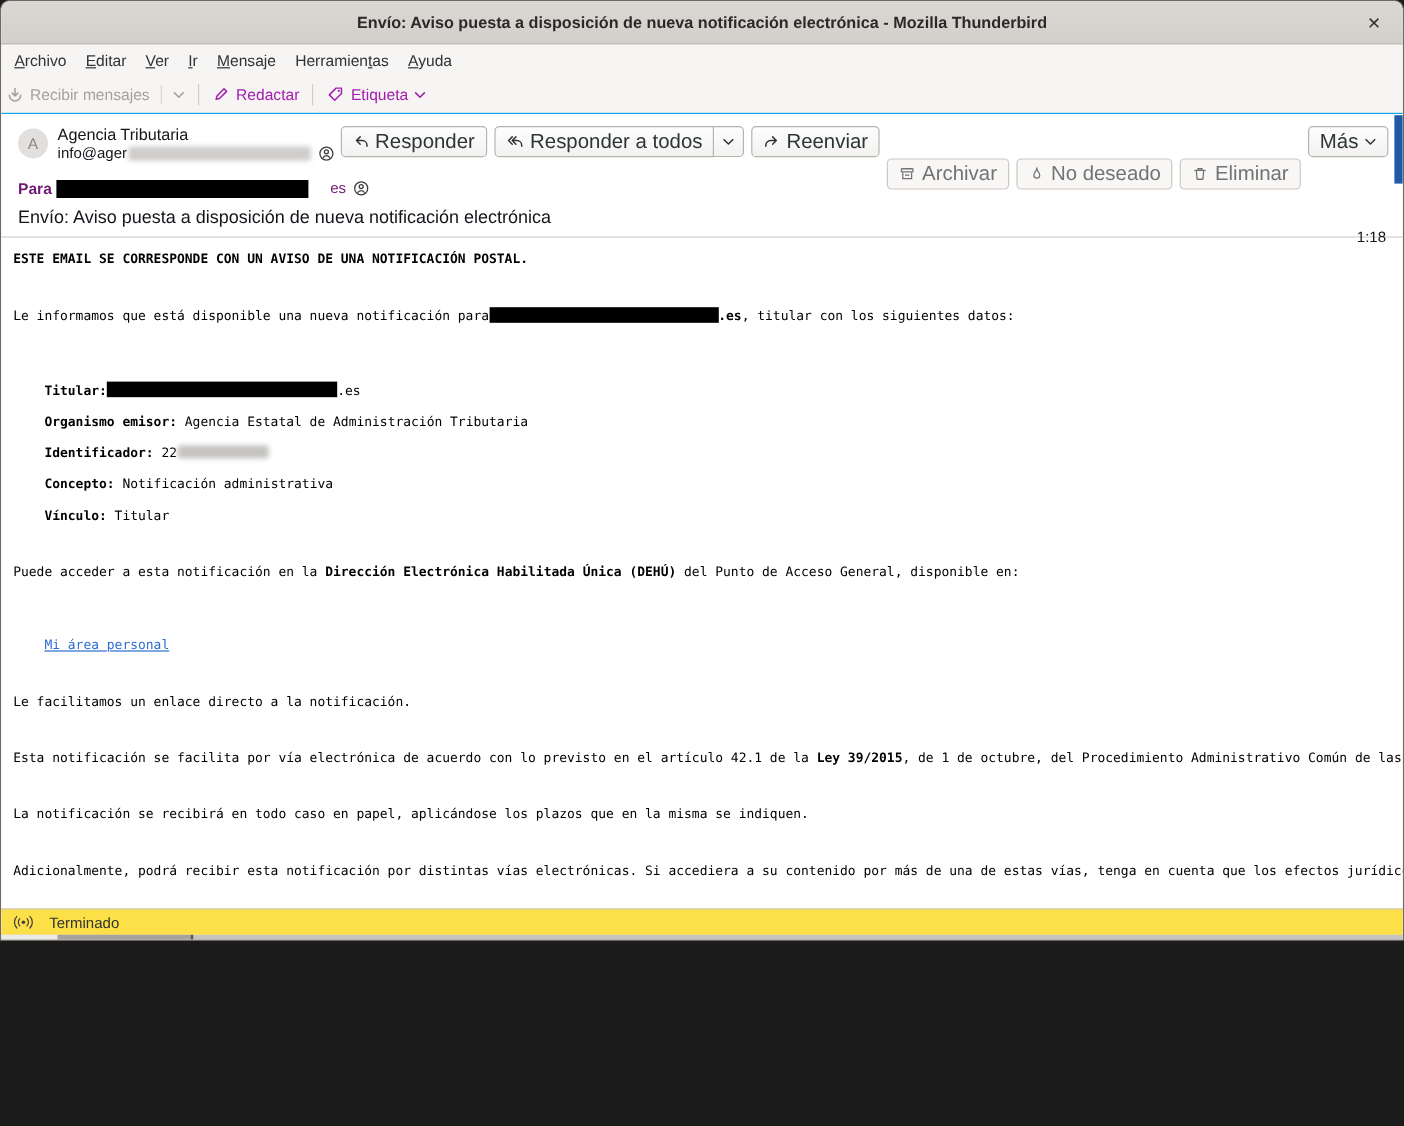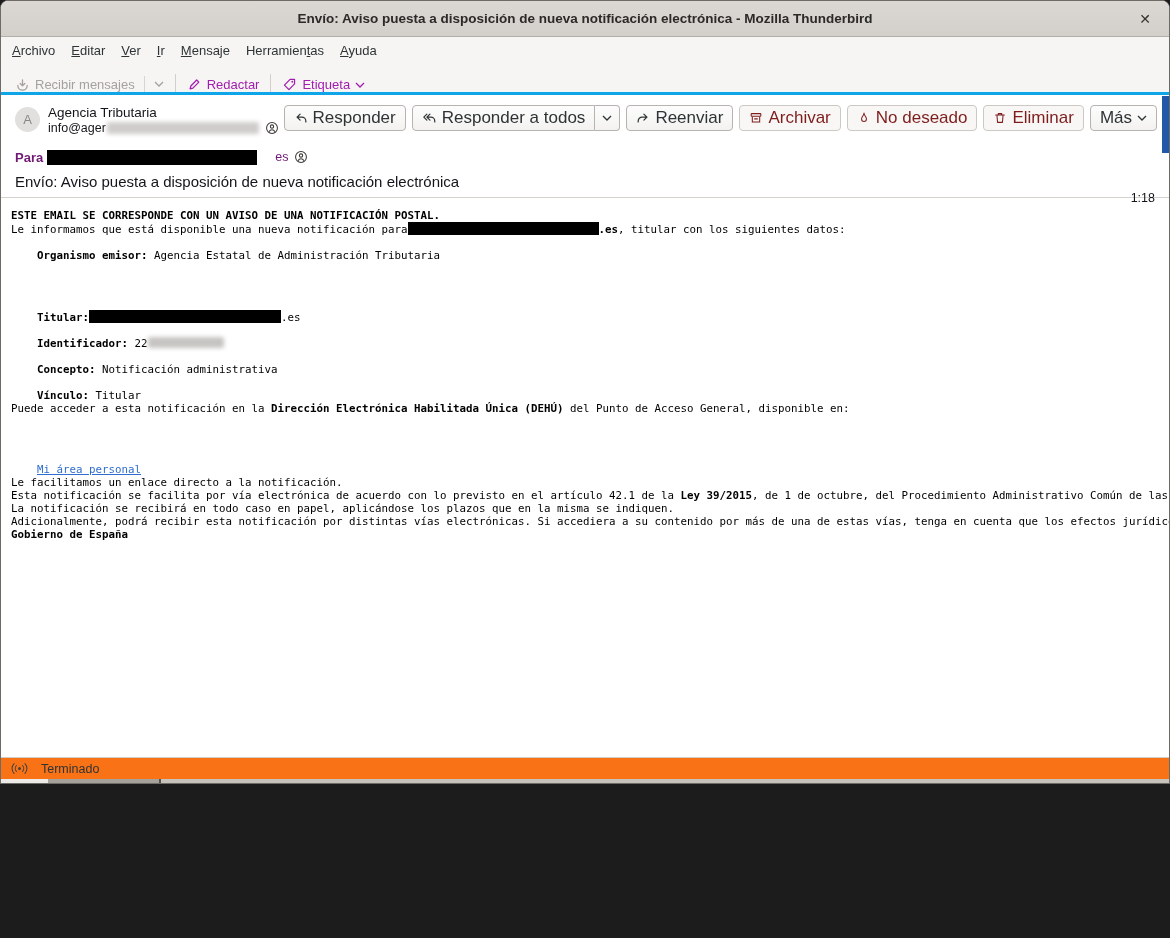--- a/index.html
+++ b/index.html
@@ -13,69 +13,69 @@
   .titlebar-text { flex:1; text-align:center; font-size:13.5px; font-weight:bold; color:#2b2a28; }
   .close-btn { position:absolute; right:14px; top:8px; width:20px; height:20px; display:flex;
                align-items:center; justify-content:center; font-size:14px; color:#35322f; cursor:default; }
 
   
   .menubar { height:26px; flex:0 0 26px; background:#f6f5f4; display:flex; align-items:center; padding-left:3px; }
   .menu-item { font-size:13px; color:#2e3436; padding:3px 8px; }
   .menu-item u { text-decoration:underline; }
 
   
-  .toolbar { height:32px; flex:0 0 32px; background:#f6f5f4; border-bottom:3px solid #0ea5e9;
-             display:flex; align-items:flex-end; padding-left:10px; }
+  .toolbar { height:32px; flex:0 0 32px; background:#f6f5f4; border-bottom:1px solid #0ea5e9;
+             display:flex; align-items:center; }
   .tb-group { display:flex; align-items:center; gap:5px; font-size:13px; color:#a21caf; padding:0 4px; }
   .tb-group.disabled { color:#a5a19d; }
   .tb-sep { width:1px; height:18px; background:#d2cec9; margin:0 7px; }
   .tb-mini-sep { width:1px; height:16px; background:#d8d4d0; margin:0 4px; }
   .icon { display:inline-flex; align-items:center; justify-content:center; }
 
   
   .msg-header { flex:0 0 103px; background:#fff; border-bottom:1px solid #d5d1cd; position:relative; padding:10px 0 0 14px; }
   .from-row { display:flex; align-items:flex-start; height:38px; }
   .avatar { width:25px; height:25px; border-radius:50%; background:#e2e0de; color:#8b8884;
             font-size:13px; display:flex; align-items:center; justify-content:center; margin-top:2px; }
   .from-names { margin-left:8px; }
   .from-name { font-size:13.5px; color:#15141a; }
   .from-email-line { font-size:12.5px; color:#15141a; display:flex; align-items:center; margin-top:1px; }
   .blur-chip { display:inline-block; background:#cfcdcb; filter:blur(2px); border-radius:2px; }
   .email-blur { width:152px; height:12px; margin-left:1px; }
   .contact-icon { color:#3d3a37; margin-left:6px; }
   .hdr-buttons { position:absolute; top:10px; right:12px; display:flex; gap:6px; }
   .hbtn { display:flex; align-items:center; gap:5px; height:26px; padding:0 9px; font-size:17px;
           color:#2e3436; background:linear-gradient(#fdfdfd,#f3f2f1); border:1px solid #b7b3ae; border-radius:4px; }
-  .hbtn.disabled { color:#7f1d1d; border-color:#ccc8c4; background:#f8f7f6; }
+  .hbtn.disabled { color:#737373; border-color:#ccc8c4; background:#f8f7f6;margin-top:27px; }
   .split { display:flex; }
   .split .hbtn.main { border-radius:4px 0 0 4px; }
   .split .hbtn.arrow { border-radius:0 4px 4px 0; border-left:none; padding:0 7px; }
   .to-row { display:flex; align-items:center; margin-top:5px; height:18px; font-size:12.5px; color:#701a75; }
   .to-label { font-weight:bold; font-size:13px; }
   .redact-hdr { display:inline-block; width:210px; height:15px; background:#000; margin-left:4px; }
   .to-suffix { margin-left:18px; }
   .msg-time { position:absolute; right:14px; top:56px; font-size:12.5px; color:#15141a;margin-top:40px; }
   .subject-row { margin-top:7px; font-size:15px; color:#15141a; }
   .accent-strip { position:absolute; right:0; top:95px; width:7px; height:57px; background:#2159a8; z-index:5; }
 
   
   .msg-body { flex:1 1 auto; background:#fff; overflow:hidden; padding:11px 0 0 10px;
               font-family:"DejaVu Sans Mono", monospace; font-size:10.8px; line-height:13px; color:#000; }
   .para { white-space:nowrap; }
   .para.indent { padding-left:26px; }
-  .sp-std { }
+  .sp-std { margin-top:34px; }
   .sp-wide { margin-top:48px; }
   .sp-tight { margin-top:13px; }
   .b { font-weight:bold; }
   .redact { display:inline-block; height:13px; background:#000; vertical-align:-2px; }
   .blur { display:inline-block; height:11px; background:#c6c4c2; filter:blur(2px); border-radius:2px; vertical-align:-1px; }
   .body-link { color:#2f6ecf; text-decoration:underline; }
 
   
-  .statusbar { flex:0 0 22px; background:#f97316; border-top:1px solid #cfcbc7; display:flex;
+  .statusbar { flex:0 0 22px; background:#fde047; border-top:1px solid #cfcbc7; display:flex;
                align-items:center; padding-left:10px; gap:13px; font-size:12.5px; color:#2e3436; }
   .status-icon { color:#44413e; }
 
   
   .bottom-strip { flex:0 0 4px; background:#c6c2be; position:relative; }
   .bottom-strip .seg-dark { position:absolute; left:47px; width:111px; top:0; bottom:0; background:#a5a19d; }
   .bottom-strip .seg-div { position:absolute; left:158px; width:2px; top:0; bottom:0; background:#57544f; }
   .bottom-strip .seg-left { position:absolute; left:0; width:47px; top:0; bottom:0; background:#eceae8; }
 </style>
 </head>
@@ -242,22 +242,22 @@
     <div class="msg-time">1:18</div>
 
     <div class="subject-row">Envío: Aviso puesta a disposición de nueva notificación electrónica</div>
   </div>
 
   <div class="accent-strip"></div>
 
   <div class="msg-body">
       <div class="para sp-first"><span class="b">ESTE EMAIL SE CORRESPONDE CON UN AVISO DE UNA NOTIFICACIÓN POSTAL.</span></div>
       <div class="para sp-std"><span>Le informamos que está disponible una nueva notificación para</span><span class="redact" style="width: 191px;"></span><span class="b">.es</span><span>, titular con los siguientes datos:</span></div>
+      <div class="para sp-wide indent"><span class="b">Titular:</span><span class="redact" style="width: 192px;"></span><span>.es</span></div>
       <div class="para sp-tight indent"><span class="b">Organismo emisor:</span><span> Agencia Estatal de Administración Tributaria</span></div>
-      <div class="para sp-wide indent"><span class="b">Titular:</span><span class="redact" style="width: 192px;"></span><span>.es</span></div>
       <div class="para sp-tight indent"><span class="b">Identificador:</span><span> 22</span><span class="blur" style="width: 76px;"></span></div>
       <div class="para sp-tight indent"><span class="b">Concepto:</span><span> Notificación administrativa</span></div>
       <div class="para sp-tight indent"><span class="b">Vínculo:</span><span> Titular</span></div>
       <div class="para sp-std"><span>Puede acceder a esta notificación en la </span><span class="b">Dirección Electrónica Habilitada Única (DEHÚ)</span><span> del Punto de Acceso General, disponible en:</span></div>
       <div class="para sp-wide indent"><a class="body-link" href="#">Mi área personal</a></div>
       <div class="para sp-std"><span>Le facilitamos un enlace directo a la notificación.</span></div>
       <div class="para sp-std"><span>Esta notificación se facilita por vía electrónica de acuerdo con lo previsto en el artículo 42.1 de la </span><span class="b">Ley 39/2015</span><span>, de 1 de octubre, del Procedimiento Administrativo Común de las</span></div>
       <div class="para sp-std"><span>La notificación se recibirá en todo caso en papel, aplicándose los plazos que en la misma se indiquen.</span></div>
       <div class="para sp-std"><span>Adicionalmente, podrá recibir esta notificación por distintas vías electrónicas. Si accediera a su contenido por más de una de estas vías, tenga en cuenta que los efectos jurídico</span></div>
       <div class="para sp-std"><span class="b">Gobierno de España</span></div>

